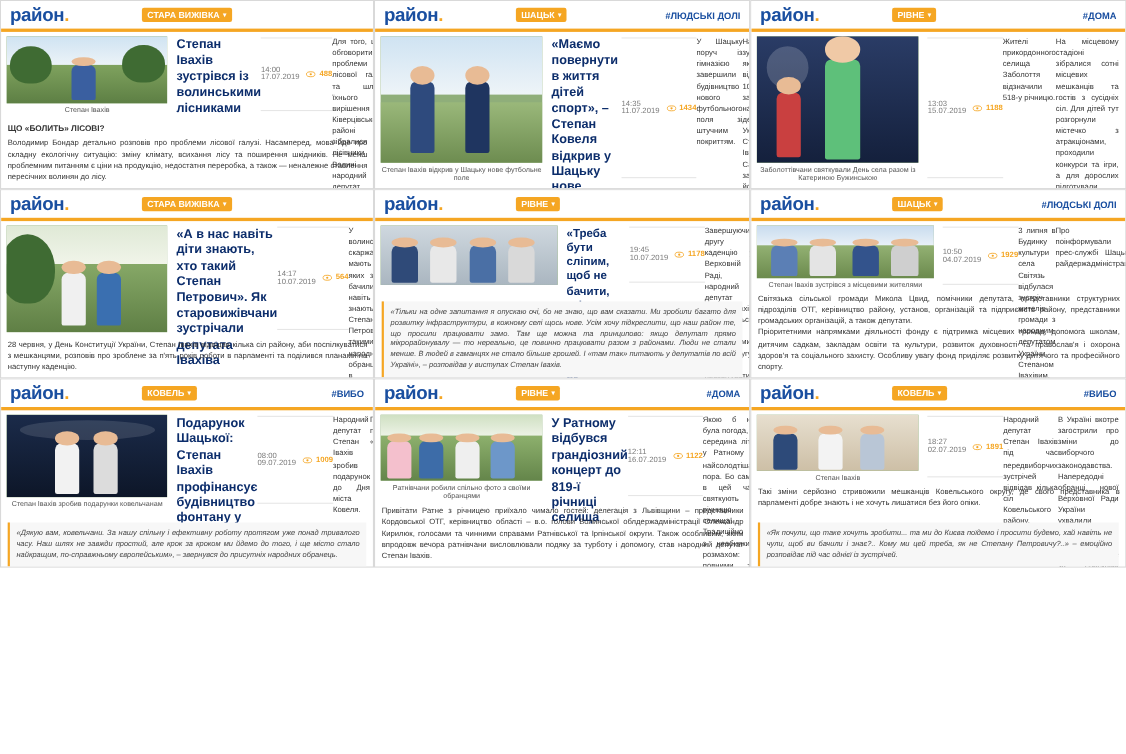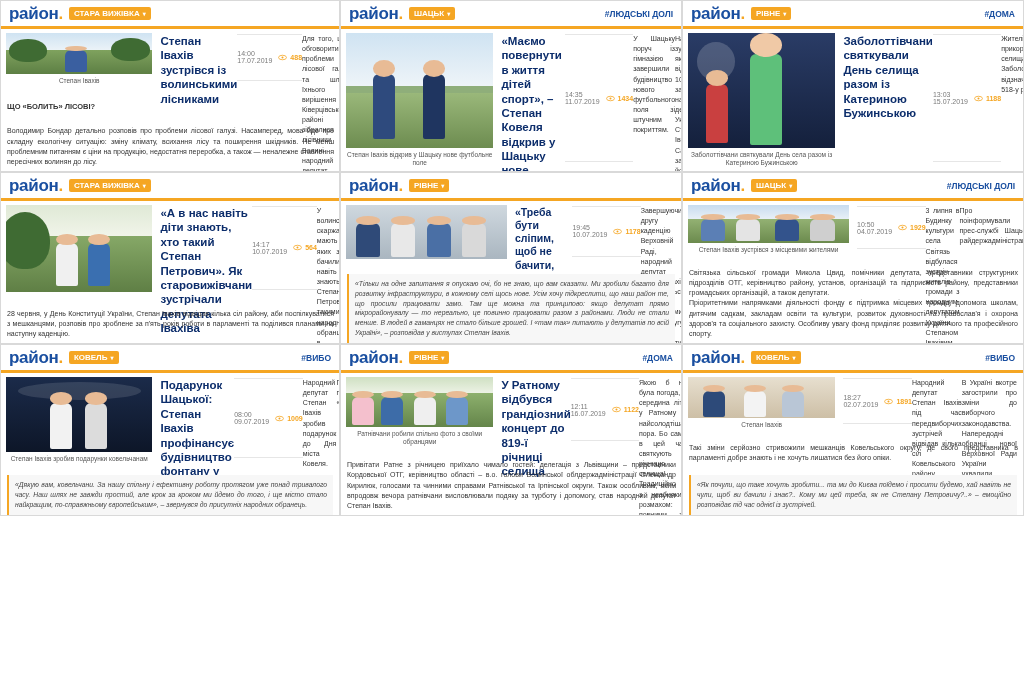--- a/index.html
+++ b/index.html
@@ -25,33 +25,33 @@
     flex-direction:column;
   }
   
   .hdr{
     height:28px;flex:0 0 28px;
     display:flex;align-items:center;
     padding:0 8px;
     border-bottom:3px solid #f5a623;
     box-sizing:border-box;
     background:#fff;
-    gap:6px;
+    gap:22px;
   }
   .logo{
     font-size:17px;font-weight:bold;color:#1a4fa0;letter-spacing:-0.3px;
     white-space:nowrap;
   }
   .logo .dot{color:#f5a623;}
   .chip{
     display:inline-flex;align-items:center;gap:3px;
     background:#f5a623;color:#fff;
     font-size:8px;font-weight:bold;
     padding:2px 5px;border-radius:2px;
-    white-space:nowrap;text-transform:uppercase;
+    white-space:nowrap;text-transform:uppercase;margin-left:44px;
   }
   .chip .caret{font-size:6px;line-height:1;}
   .hdr-right{
     margin-left:auto;color:#1a4fa0;font-size:8.5px;font-weight:bold;
     white-space:nowrap;overflow:hidden;
   }
   
   .body{
     flex:1 1 auto;display:flex;min-height:0;
   }
@@ -94,21 +94,21 @@
     text-align:justify;
   }
   .quote{
     border-left:2px solid #f5a623;
     background:#f7f7f7;
     padding:5px 6px;
     font-size:6.8px;line-height:1.45;font-style:italic;color:#444;
     margin-top:4px;text-align:justify;
   }
   .footnote{
-    font-size:7px;line-height:1.45;color:#333;padding:0 5px 4px 6px;text-align:justify;margin-top:10px;
+    font-size:7px;line-height:1.45;color:#333;padding:0 5px 4px 6px;text-align:justify;
   }
   .fullrow{padding:4px 6px 0 6px;}
   
   .sky{position:absolute;left:0;top:0;width:100%;height:46%;background:linear-gradient(#cfe3f2,#eef4f8);}
   .ground{position:absolute;left:0;bottom:0;width:100%;height:58%;background:linear-gradient(#7fa25e,#5d7f44);}
   .tree{position:absolute;bottom:30%;width:26%;height:55%;background:#3f6b33;border-radius:50% 50% 45% 45%;}
   .person{position:absolute;bottom:6%;width:15%;height:52%;border-radius:6px 6px 2px 2px;}
   .head{position:absolute;width:100%;height:26%;top:-22%;border-radius:50%;background:#e8bb95;}
   .wall{position:absolute;left:0;top:0;width:100%;height:100%;}
   .stage{position:absolute;left:0;top:0;width:100%;height:100%;background:linear-gradient(#2a3c66,#14203c);}
@@ -220,21 +220,20 @@
           <div class="person" style="left:42%;background:#5ec07a;bottom:2%;height:80%;width:22%">
               <div class="head" style="background:#f0c9a6"></div>
             </div>
           <div class="person" style="left:12%;background:#c94040;bottom:4%;height:52%">
               <div class="head"></div>
             </div>
         </div>
         <div class="caption">Заболоттівчани святкували День села разом із Катериною Бужинською</div>
       </div>
       <div class="colR">
-        <div class="title">Заболоттівчани святкували День селища разом із Катериною Бужинською</div>
         <div class="meta">
           <span>13:03 15.07.2019</span>
           <span class="views">
             <svg class="eye" viewBox="0 0 16 10">
                 <ellipse cx="8" cy="5" rx="7" ry="4" fill="none" stroke="#f5a623" stroke-width="1.4"></ellipse>
                 <circle cx="8" cy="5" r="1.8" fill="#f5a623"></circle>
               </svg>
             <span>1188</span>
           </span>
         </div>

